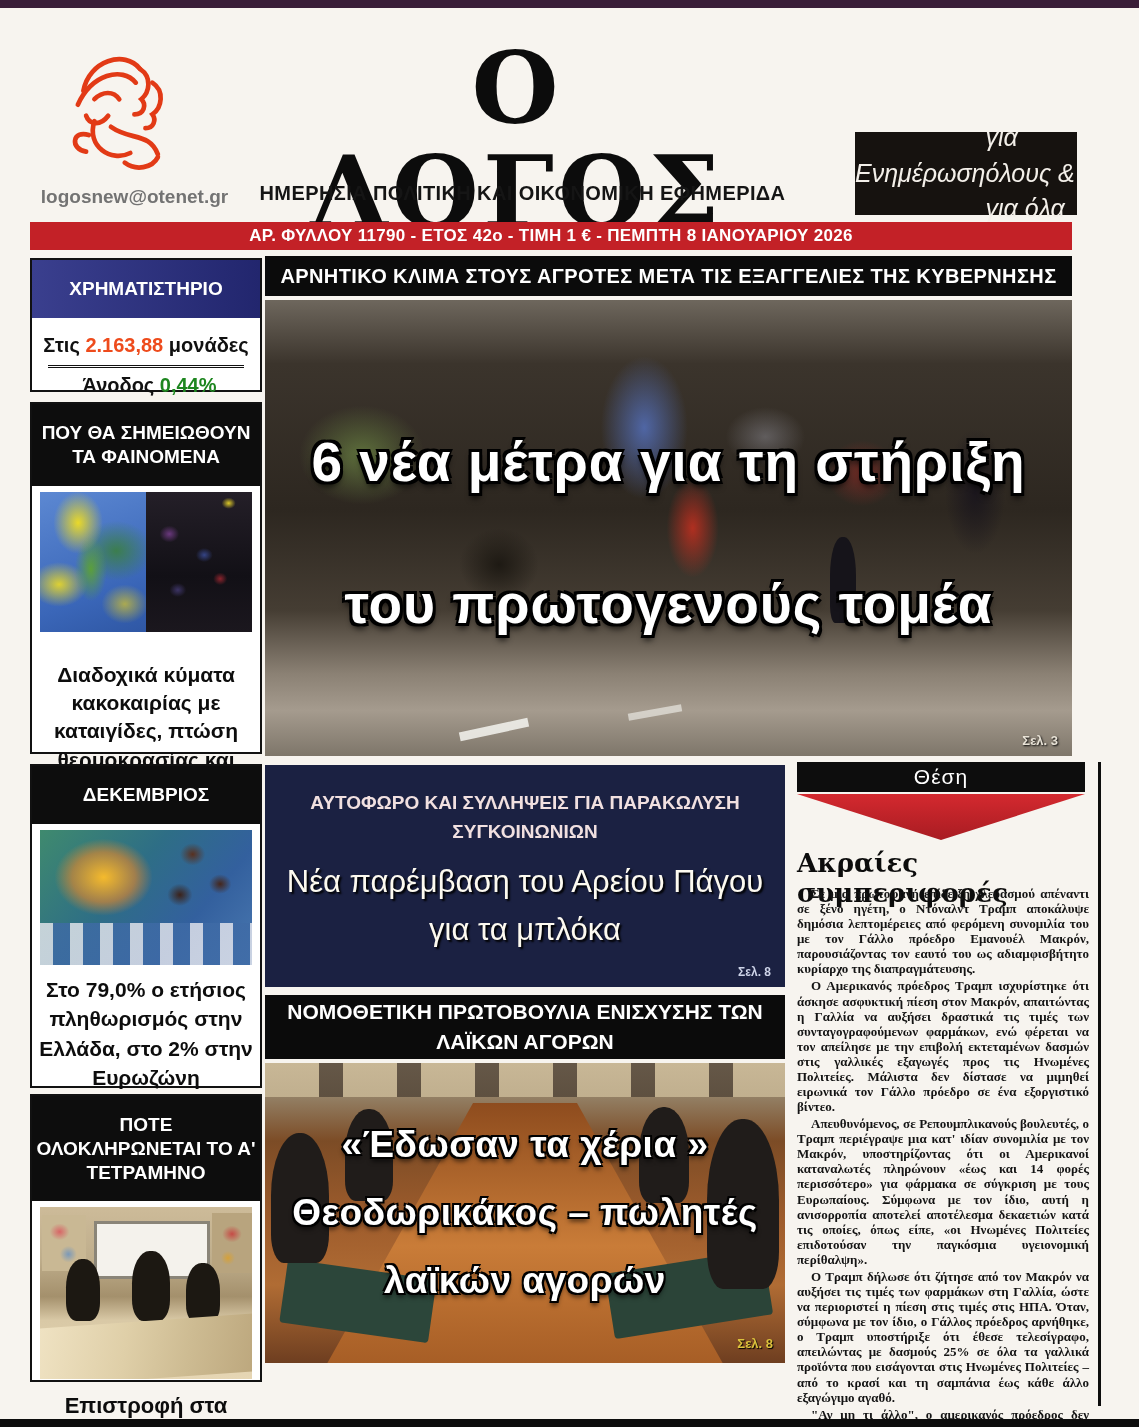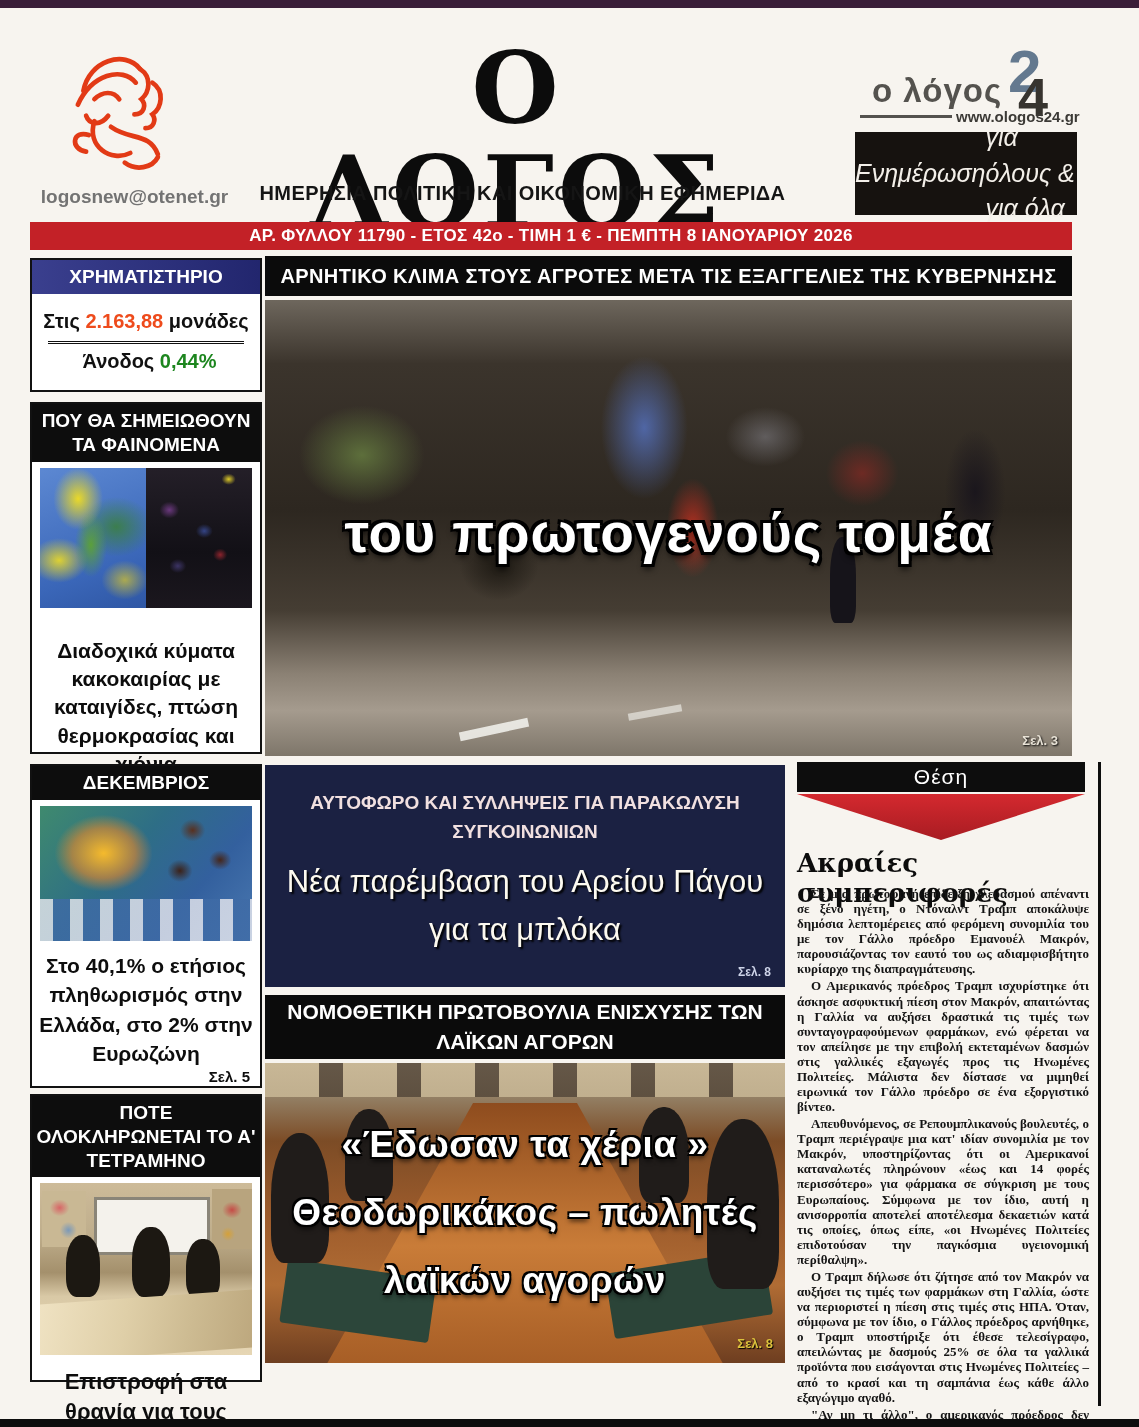--- a/index.html
+++ b/index.html
@@ -27,21 +27,21 @@
 
   .tagline{left:855px;top:132px;width:222px;height:83px;background:#16120f;color:#f3efe9;
            display:flex;flex-direction:row;justify-content:center;align-items:center;
            font-style:italic;font-size:25px;line-height:1.42;}
 
   .issue-band{left:30px;top:222px;width:1042px;height:28px;background:#c32127;color:#fff;
               font-weight:bold;font-size:17px;text-align:center;line-height:28px;letter-spacing:.3px;}
 
   
   .sb-box{background:#fff;border:2px solid #111;}
-  .sb-head{background:#0d0d0d;color:#fff;font-weight:bold;text-align:center;padding:5px 4px;font-size:19px;line-height:1.25;}
+  .sb-head{background:#0d0d0d;color:#fff;font-weight:bold;text-align:center;padding:17px 4px;font-size:19px;line-height:1.25;}
   .sb-head.navy{background:linear-gradient(90deg,#3a3f8e,#22266e);}
   .sb-text{font-weight:bold;text-align:center;color:#0d0d0d;}
   .sb-page{font-weight:bold;font-size:15px;text-align:right;padding-right:10px;color:#0d0d0d;}
 
   .stock-box{left:30px;top:258px;width:228px;height:130px;}
   .stock-l1{margin-top:16px;font-size:20px;font-weight:bold;text-align:center;}
   .stock-pts{color:#ee4b1c;}
   .stock-sep{width:86%;margin:8px auto 6px auto;border-top:3px double #111;}
   .stock-l2{font-size:20px;font-weight:bold;text-align:center;margin-left:7px;}
   .stock-chg{color:#1d861f;}
@@ -168,27 +168,20 @@
         <path d="M30 56 C24 74 42 86 56 79"></path>
         <path d="M26 66 C14 62 12 76 24 78"></path>
         <path d="M52 86 C60 92 72 90 76 82"></path>
       </g>
     </svg>
   </div>
   <div class="abs email">logosnew@otenet.gr</div>
   <div class="abs mast-title">Ο ΛΟΓΟΣ</div>
   <div class="abs mast-sub">ΗΜΕΡΗΣΙΑ ΠΟΛΙΤΙΚΗ ΚΑΙ ΟΙΚΟΝΟΜΙΚΗ ΕΦΗΜΕΡΙΔΑ</div>
 
-  <div class="abs l24">
-    <span class="l24-name">ο λόγος</span>
-    <span class="l24-two">2</span>
-    <span class="l24-four">4</span>
-    <span class="l24-line"></span>
-    <span class="l24-url">www.ologos24.gr</span>
-  </div>
 
   <div class="abs tagline">
     <span>Ενημέρωση</span>
     <span>για όλους &amp; για όλα</span>
   </div>
 
   <div class="abs issue-band">ΑΡ. ΦΥΛΛΟΥ 11790 - ΕΤΟΣ 42ο - ΤΙΜΗ 1 € - ΠΕΜΠΤΗ 8 ΙΑΝΟΥΑΡΙΟΥ 2026</div>
 
   <div class="abs sb-box stock-box">
     <div class="sb-head navy">ΧΡΗΜΑΤΙΣΤΗΡΙΟ</div>
@@ -209,21 +202,21 @@
     </div>
     <div class="sb-text" style="font-size:21px;line-height:1.35;padding:6px 4px 0 4px;margin-top:23px;">Διαδοχικά κύματα κακοκαιρίας με καταιγίδες, πτώση θερμοκρασίας και χιόνια</div>
     <div class="sb-page">Σελ. 4</div>
   </div>
 
   <div class="abs sb-box box-money">
     <div class="sb-head">ΔΕΚΕΜΒΡΙΟΣ</div>
     <div class="sb-img img-money">
       <div class="money-bars"></div>
     </div>
-    <div class="sb-text" style="font-size:21px;line-height:1.4;padding:6px 4px 0 4px;">Στο 40,1% ο ετήσιος πληθωρισμός στην Ελλάδα, στο 2% στην Ευρωζώνη</div>
+    <div class="sb-text" style="font-size:21px;line-height:1.4;padding:6px 4px 0 4px;">Στο 79,0% ο ετήσιος πληθωρισμός στην Ελλάδα, στο 2% στην Ευρωζώνη</div>
     <div class="sb-page">Σελ. 5</div>
   </div>
 
   <div class="abs sb-box box-school">
     <div class="sb-head">ΠΟΤΕ ΟΛΟΚΛΗΡΩΝΕΤΑΙ ΤΟ Α' ΤΕΤΡΑΜΗΝΟ</div>
     <div class="sb-img img-class">
       <div class="cboard"></div>
       <div class="cdecl"></div>
       <div class="cdecr"></div>
       <div class="ckid" style="left:26px;top:52px;width:34px;height:62px;"></div>
@@ -235,20 +228,21 @@
 
   </div>
 
   <div class="abs kicker-banner">ΑΡΝΗΤΙΚΟ ΚΛΙΜΑ ΣΤΟΥΣ ΑΓΡΟΤΕΣ ΜΕΤΑ ΤΙΣ ΕΞΑΓΓΕΛΙΕΣ ΤΗΣ ΚΥΒΕΡΝΗΣΗΣ</div>
 
   <div class="abs photo-tractors">
     <div class="walker"></div>
     <div class="road-dash"></div>
     <div class="road-dash2"></div>
     <div class="main-headline">
+      <span class="hl-line">6 νέα μέτρα για τη στήριξη</span>
       <span class="hl-line">του πρωτογενούς τομέα</span>
     </div>
     <span class="photo-page">Σελ. 3</span>
   </div>
 
   <div class="abs navy-box">
     <div class="navy-kicker">ΑΥΤΟΦΩΡΟ ΚΑΙ ΣΥΛΛΗΨΕΙΣ ΓΙΑ ΠΑΡΑΚΩΛΥΣΗ ΣΥΓΚΟΙΝΩΝΙΩΝ</div>
     <div class="navy-headline">
       <span>Νέα παρέμβαση του Αρείου Πάγου</span><br>
       <span>για τα μπλόκα</span>

